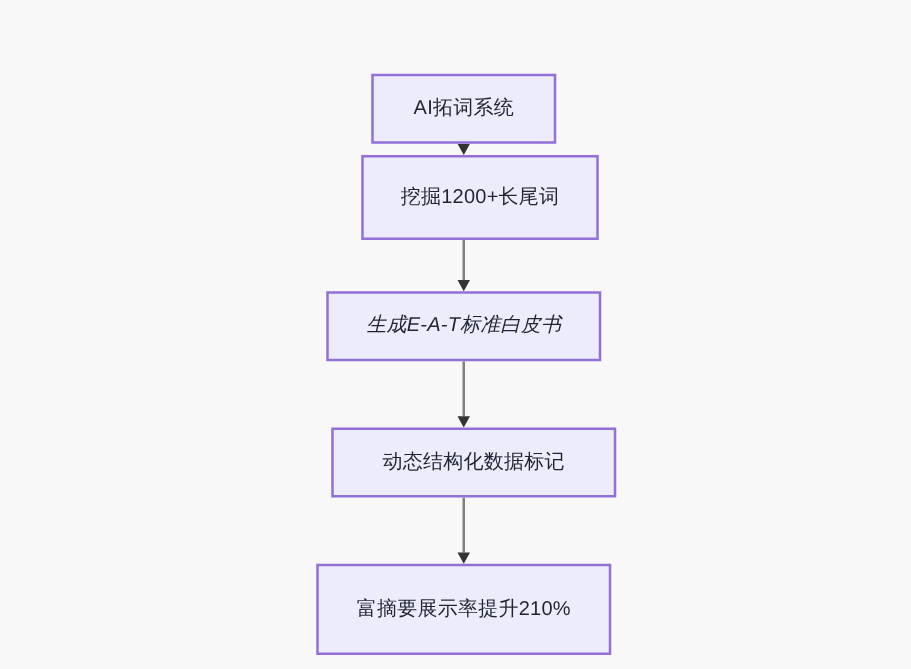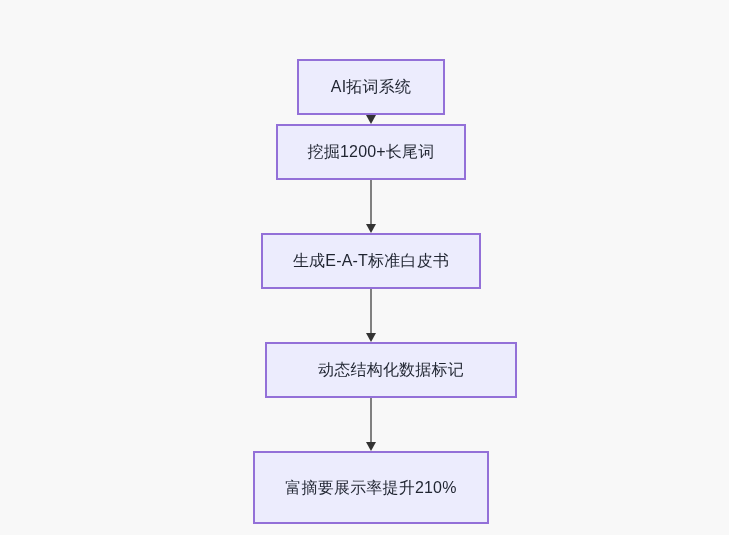--- a/index.html
+++ b/index.html
@@ -79,29 +79,29 @@
 
   <div class="edge" style="left:366px; top:398px; height:53px;">
     <div class="line" style="height:44px;"></div>
     <div class="head"></div>
   </div>
 
   <div class="node" style="left:297px; top:13px; width:148px; height:56px;margin-top:46px;">
     <span class="node-label">AI拓词系统</span>
   </div>
 
-  <div class="node" style="left:276px; top:124px; width:190px; height:56px;">
+  <div class="node" style="left:289px; top:124px; width:190px; height:68px;">
     <span class="node-label">挖掘1200+长尾词</span>
   </div>
 
-  <div class="node" style="left:261px; top:233px; width:220px; height:56px;">
+  <div class="node" style="left:261px; top:233px; width:220px; height:56px;font-style:italic;">
     <span class="node-label">生成E-A-T标准白皮书</span>
   </div>
 
-  <div class="node" style="left:265px; top:342px; width:252px; height:56px;">
+  <div class="node" style="left:265px; top:342px; width:228px; height:56px;">
     <span class="node-label">动态结构化数据标记</span>
   </div>
 
   <div class="node" style="left:253px; top:451px; width:236px; height:73px;">
     <span class="node-label">富摘要展示率提升210%</span>
   </div>
 
 </div>
 
 </body></html>

